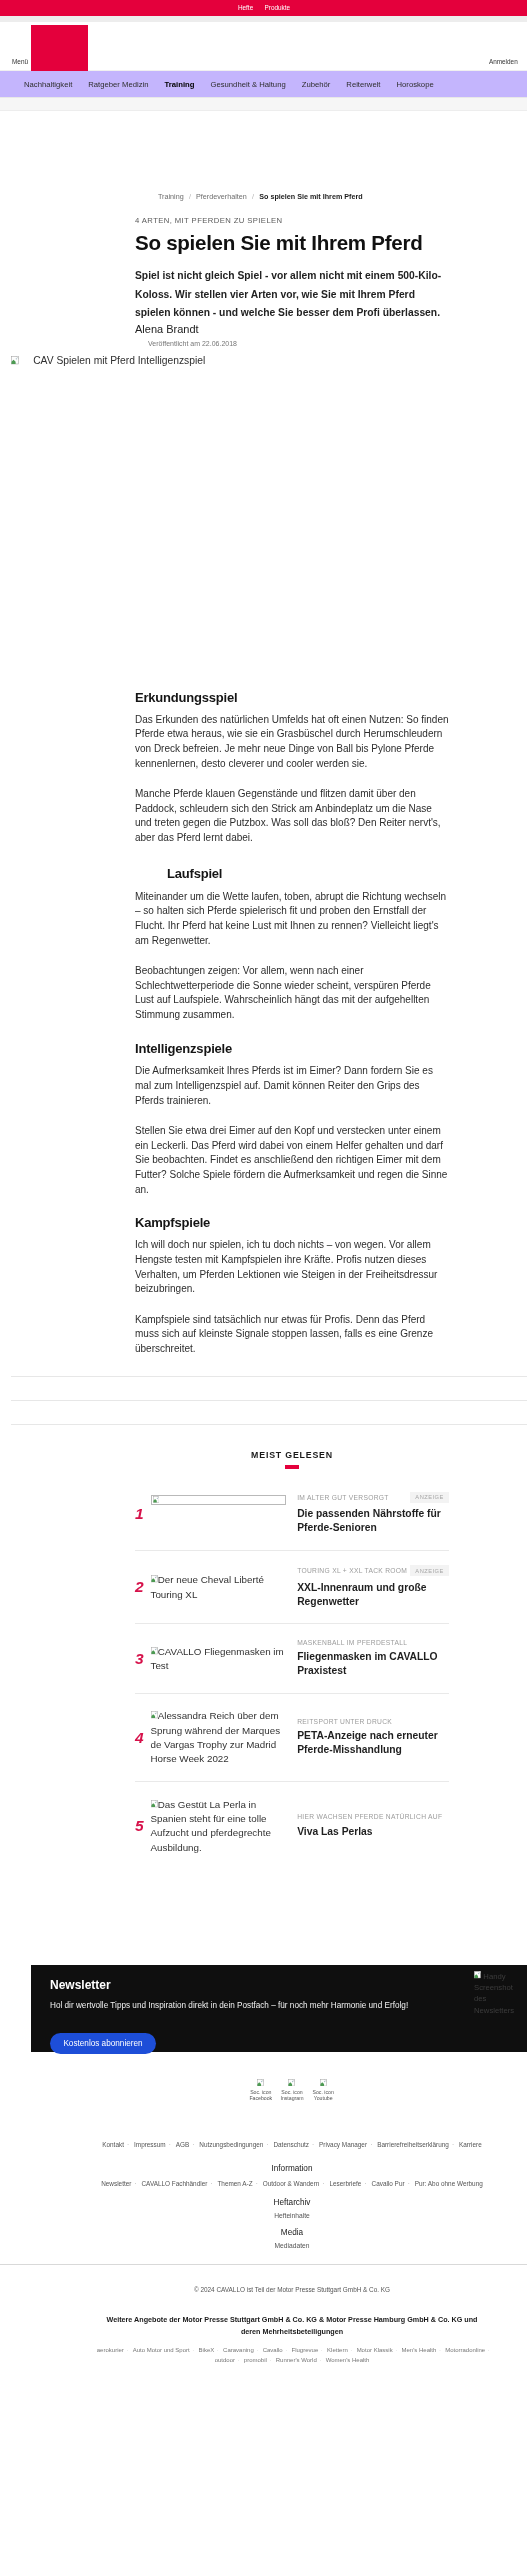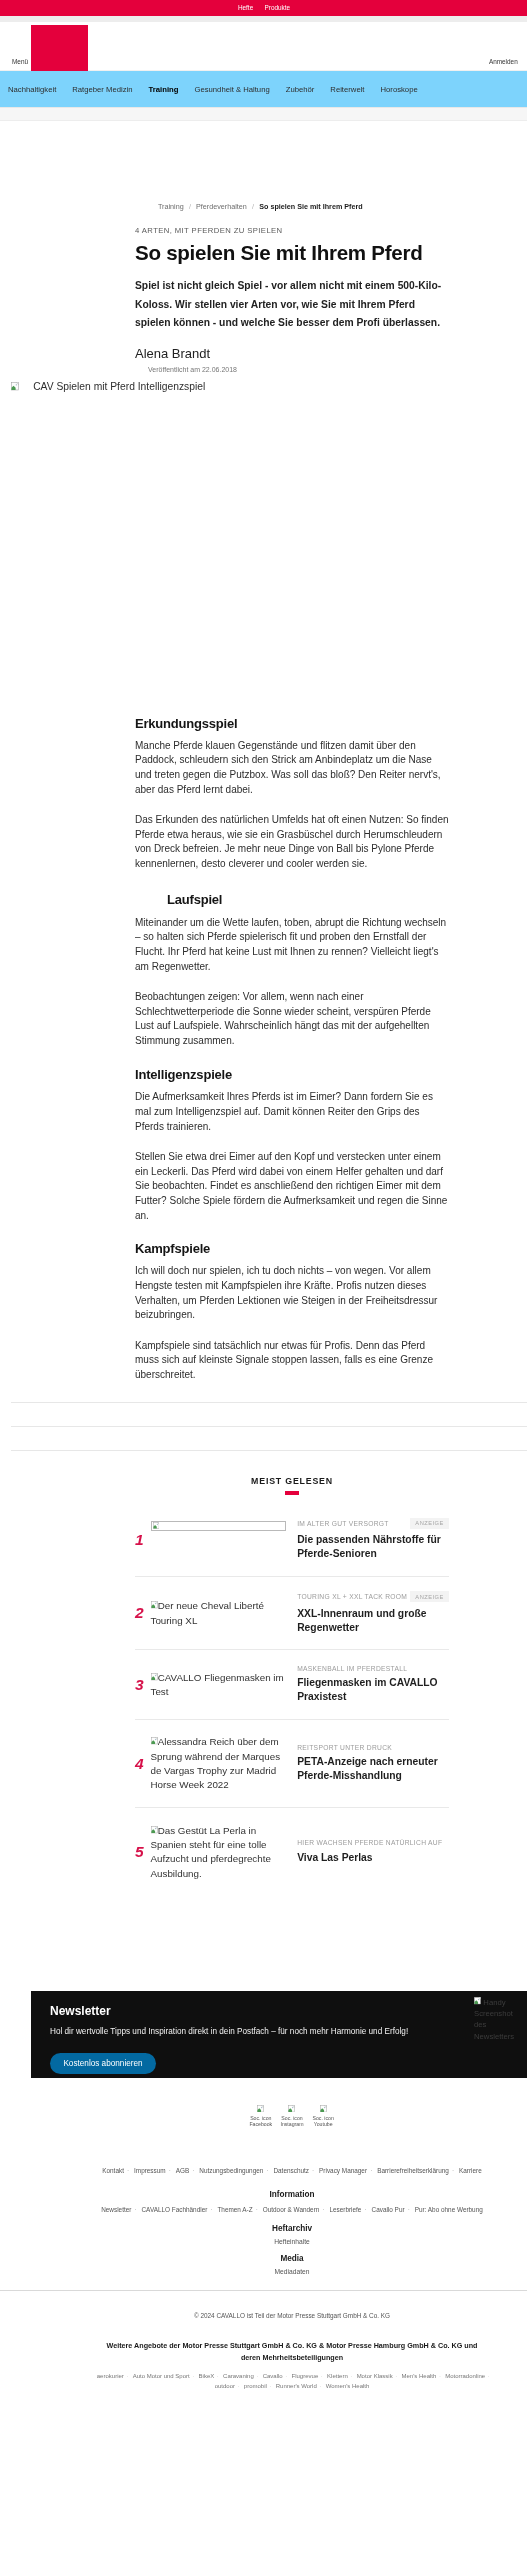--- a/index.html
+++ b/index.html
@@ -23,22 +23,22 @@
     position:absolute; left:12px; bottom:5.2px; font-size:6.4px; color:#333;
   }
   .logo {
     position:absolute; left:31px; top:2.6px; width:57px; height:46px;
     background:#e4003c; display:flex; align-items:center; justify-content:center;
   }
   .login-btn {
     position:absolute; right:10.3px; bottom:5.2px; font-size:6.4px; color:#333;
   }
   .mainnav {
-    height:38px; border-top:0.5px solid #f0f0f0; border-bottom:0.5px solid #e8e8e8;
-    display:flex; align-items:center; padding-left:8px; gap:16px; background:#7dd3fc;
+    height:28px; border-top:0.5px solid #f0f0f0; border-bottom:0.5px solid #e8e8e8;
+    display:flex; align-items:center; padding-left:24px; gap:16px; background:#c4b5fd;
   }
   .mainnav a { font-size:7.7px; color:#2e2e2e; white-space:nowrap; }
   .mainnav a.active { font-weight:bold; color:#000; }
   .subband { height:13px; background:#f6f6f6; border-bottom:0.5px solid #ededed; }
 
   
   .container { margin-left:56px; width:472px; }
   .article-col { width:314px; margin:0 auto; }
 
   
@@ -48,21 +48,21 @@
   .kicker {
     margin-top:14.4px; font-size:7.7px; letter-spacing:0.4px; color:#5a5a5a;
   }
   h1.article-title {
     margin-top:6.2px; font-size:20.6px; line-height:24px; color:#111;
     letter-spacing:-0.3px;
   }
   .intro {
     margin-top:12.4px; font-size:10.3px; line-height:18.5px; font-weight:bold; color:#222;
   }
-  .author { margin-top:13px; font-size:13px; color:#222; }
+  .author { margin-top:0; font-size:11px; color:#222; }
   .published { margin-top:5.2px; padding-left:13px; font-size:7px; color:#777; }
 
   .hero-img {
     margin-top:8.2px; margin-left:-124px; width:507px; height:333px;
     display:block; font-size:10.3px; color:#2f2f2f;
   }
   .hero-img .alt-line { display:flex; align-items:flex-start; gap:14px; }
 
   .broken-ico { display:inline-block; flex:0 0 auto; margin-top:1px; }
 
@@ -120,41 +120,41 @@
   }
 
   
   .newsletter {
     margin-top:95px; margin-left:-25px; width:497px; height:87px;
     background:#0f0f0f; position:relative; padding:13.4px 62px 0 19px;
   }
   .nl-title { color:#fff; font-size:12px; font-weight:bold; }
   .nl-desc { margin-top:8.8px; color:#f2f2f2; font-size:8.2px; }
   .nl-btn {
-    display:inline-block; margin-top:17px; background:#0369a1; color:#fff;
+    display:inline-block; margin-top:23px; background:#1d4ed8; color:#fff;
     font-size:8.2px; padding:6.2px 13.4px; border-radius:14.4px; border:none; cursor:pointer;
     font-family:"Liberation Sans", sans-serif;
   }
   .nl-img {
     position:absolute; top:5.2px; right:14px; width:40px;
     font-size:7.7px; line-height:11.3px; color:#3c3c3c;
   }
 
   
   .social-row {
     margin-top:26px; display:flex; justify-content:center; gap:7.2px;
   }
   .social-item { width:24px; text-align:center; }
   .social-item .cap { margin-top:1px; font-size:5.2px; line-height:6.2px; color:#555; word-wrap:break-word; }
 
   
   .foot-links { margin-top:38px; text-align:center; font-size:6.4px; color:#555; line-height:10.3px; }
   .foot-links a { margin:0 3.1px; }
   .foot-links .dot { color:#b5b5b5; }
-  .foot-heading { margin-top:14.4px; text-align:center; font-size:8.2px; font-weight:bold; color:#1a1a1a; }
+  .foot-heading { margin-top:14.4px; text-align:center; font-size:8.2px; font-weight:normal; color:#1a1a1a; }
   .foot-single { margin-top:4.6px; text-align:center; font-size:6.7px; color:#555; }
   .foot-heading.small-gap { margin-top:9.3px; }
   .foot-divider { margin-top:15.5px; margin-left:-56px; width:528px; border-top:0.5px solid #d9d9d9; }
   .copyright { margin-top:20.6px; text-align:center; font-size:6.4px; color:#555; }
   .partners-heading {
     margin:21.6px auto 0; max-width:381px; text-align:center; font-size:7.2px;
     font-weight:bold; line-height:11.3px; color:#1a1a1a;
   }
   .partner-links {
     margin:8.2px auto 0; max-width:412px; text-align:center; font-size:6px;
@@ -211,22 +211,22 @@
               <path d="M14.5 0.5 L14.5 5 L10 0.5 Z" fill="#e8eced" stroke="#9a9a9a" stroke-width="0.6"></path>
               <path d="M1 11 L5 7 L9 11 L9 15.5 L1 15.5 Z" fill="#4c9a52"></path>
               <circle cx="10.5" cy="5.5" r="1.4" fill="#9fb6c2"></circle>
             </svg>
         </span>
         <span>CAV Spielen mit Pferd Intelligenzspiel</span>
       </div>
     </div>
 
     <h3 class="sec-head s1">Erkundungsspiel</h3>
+    <p class="body">Das Erkunden des natürlichen Umfelds hat oft einen Nutzen: So finden Pferde etwa heraus, wie sie ein Grasbüschel durch Herumschleudern von Dreck befreien. Je mehr neue Dinge von Ball bis Pylone Pferde kennenlernen, desto cleverer und cooler werden sie.</p>
     <p class="body">Manche Pferde klauen Gegenstände und flitzen damit über den Paddock, schleudern sich den Strick am Anbindeplatz um die Nase und treten gegen die Putzbox. Was soll das bloß? Den Reiter nervt's, aber das Pferd lernt dabei.</p>
-    <p class="body">Das Erkunden des natürlichen Umfelds hat oft einen Nutzen: So finden Pferde etwa heraus, wie sie ein Grasbüschel durch Herumschleudern von Dreck befreien. Je mehr neue Dinge von Ball bis Pylone Pferde kennenlernen, desto cleverer und cooler werden sie.</p>
 
     <h3 class="sec-head s2">Laufspiel</h3>
     <p class="body">Miteinander um die Wette laufen, toben, abrupt die Richtung wechseln – so halten sich Pferde spielerisch fit und proben den Ernstfall der Flucht. Ihr Pferd hat keine Lust mit Ihnen zu rennen? Vielleicht liegt's am Regenwetter.</p>
     <p class="body">Beobachtungen zeigen: Vor allem, wenn nach einer Schlechtwetterperiode die Sonne wieder scheint, verspüren Pferde Lust auf Laufspiele. Wahrscheinlich hängt das mit der aufgehellten Stimmung zusammen.</p>
 
     <h3 class="sec-head s3">Intelligenzspiele</h3>
     <p class="body">Die Aufmerksamkeit Ihres Pferds ist im Eimer? Dann fordern Sie es mal zum Intelligenzspiel auf. Damit können Reiter den Grips des Pferds trainieren.</p>
     <p class="body">Stellen Sie etwa drei Eimer auf den Kopf und verstecken unter einem ein Leckerli. Das Pferd wird dabei von einem Helfer gehalten und darf Sie beobachten. Findet es anschließend den richtigen Eimer mit dem Futter? Solche Spiele fördern die Aufmerksamkeit und regen die Sinne an.</p>
 
     <h3 class="sec-head s4">Kampfspiele</h3>

